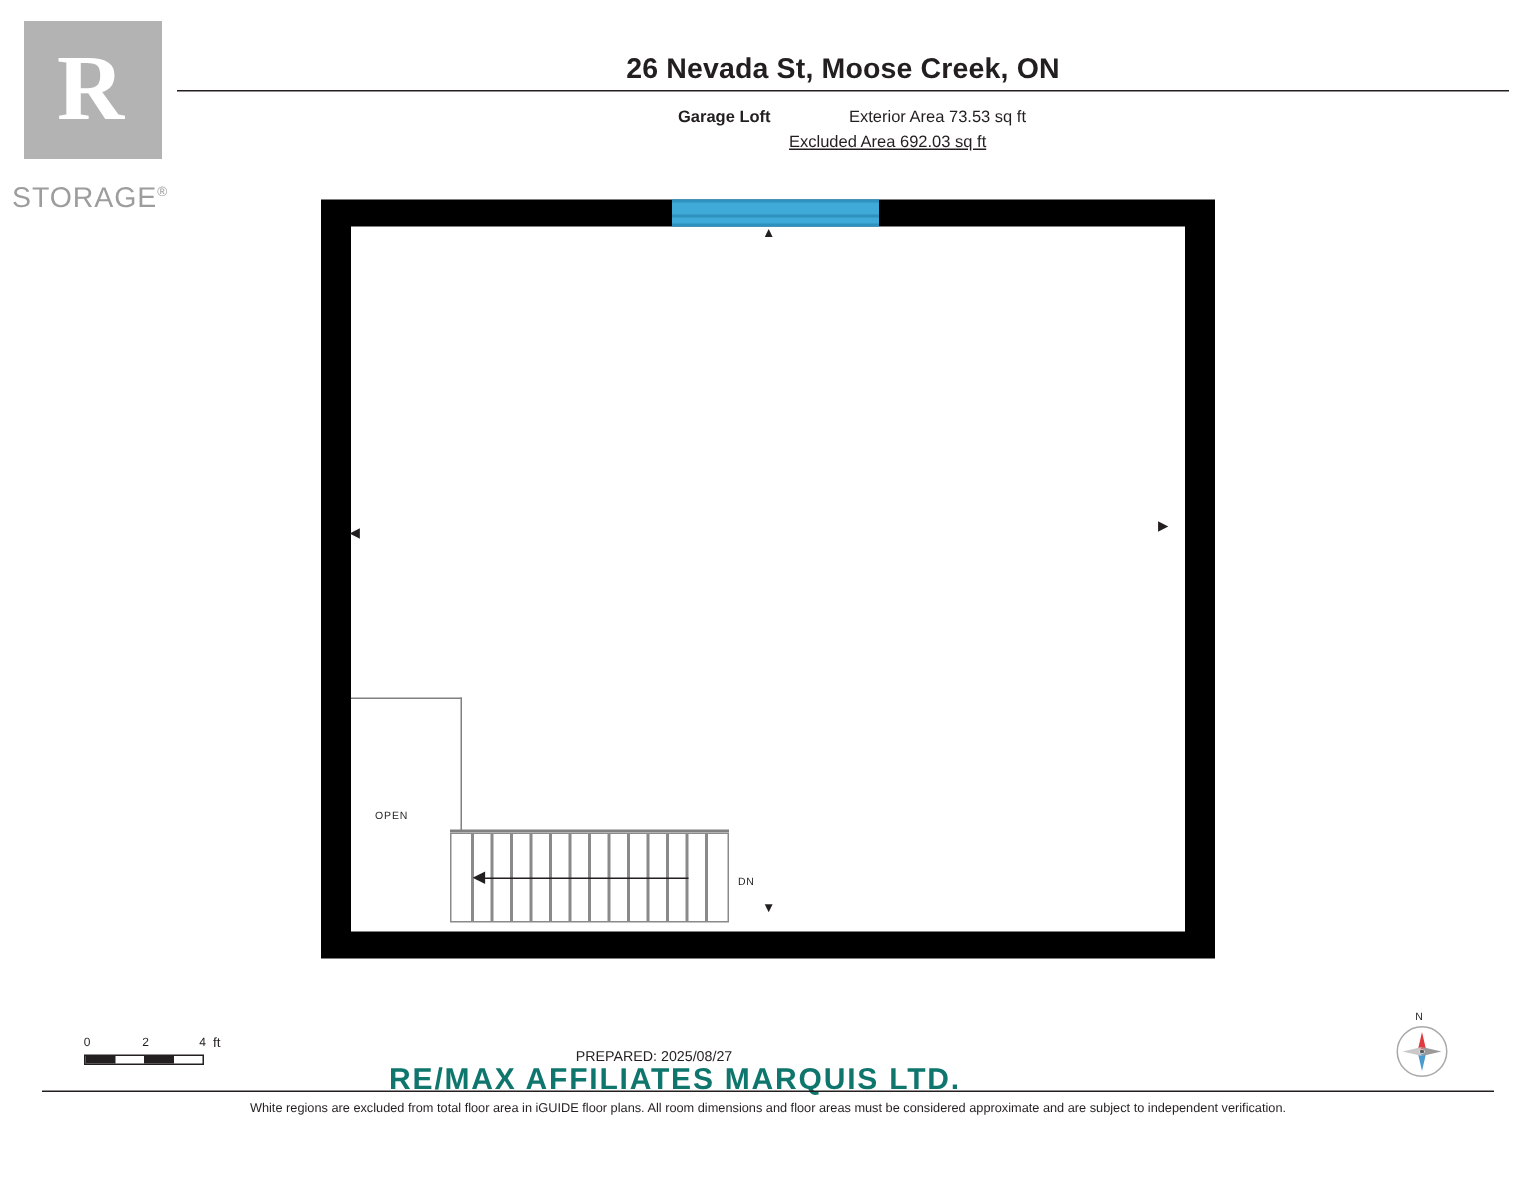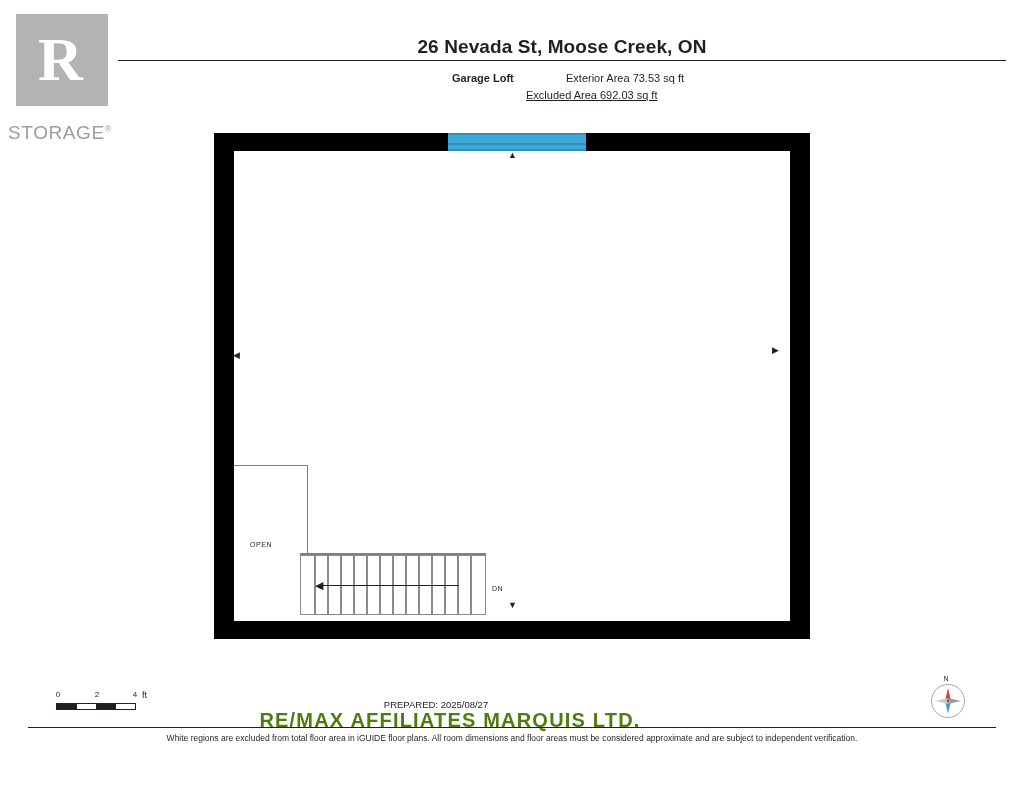--- a/index.html
+++ b/index.html
@@ -335,21 +335,21 @@
   
   #watermark {
     position: absolute;
     left: 0px;
     top: 709px;
     width: 900px;
     text-align: center;
     font-size: 20px;
     font-weight: bold;
     letter-spacing: 1.2px;
-    color: #4d7c0f;
+    color: #0f766e;
     white-space: nowrap;
   }
 
   
   #footer-rule {
     position: absolute;
     left: 28px;
     top: 727px;
     width: 968px;
     height: 1px;

